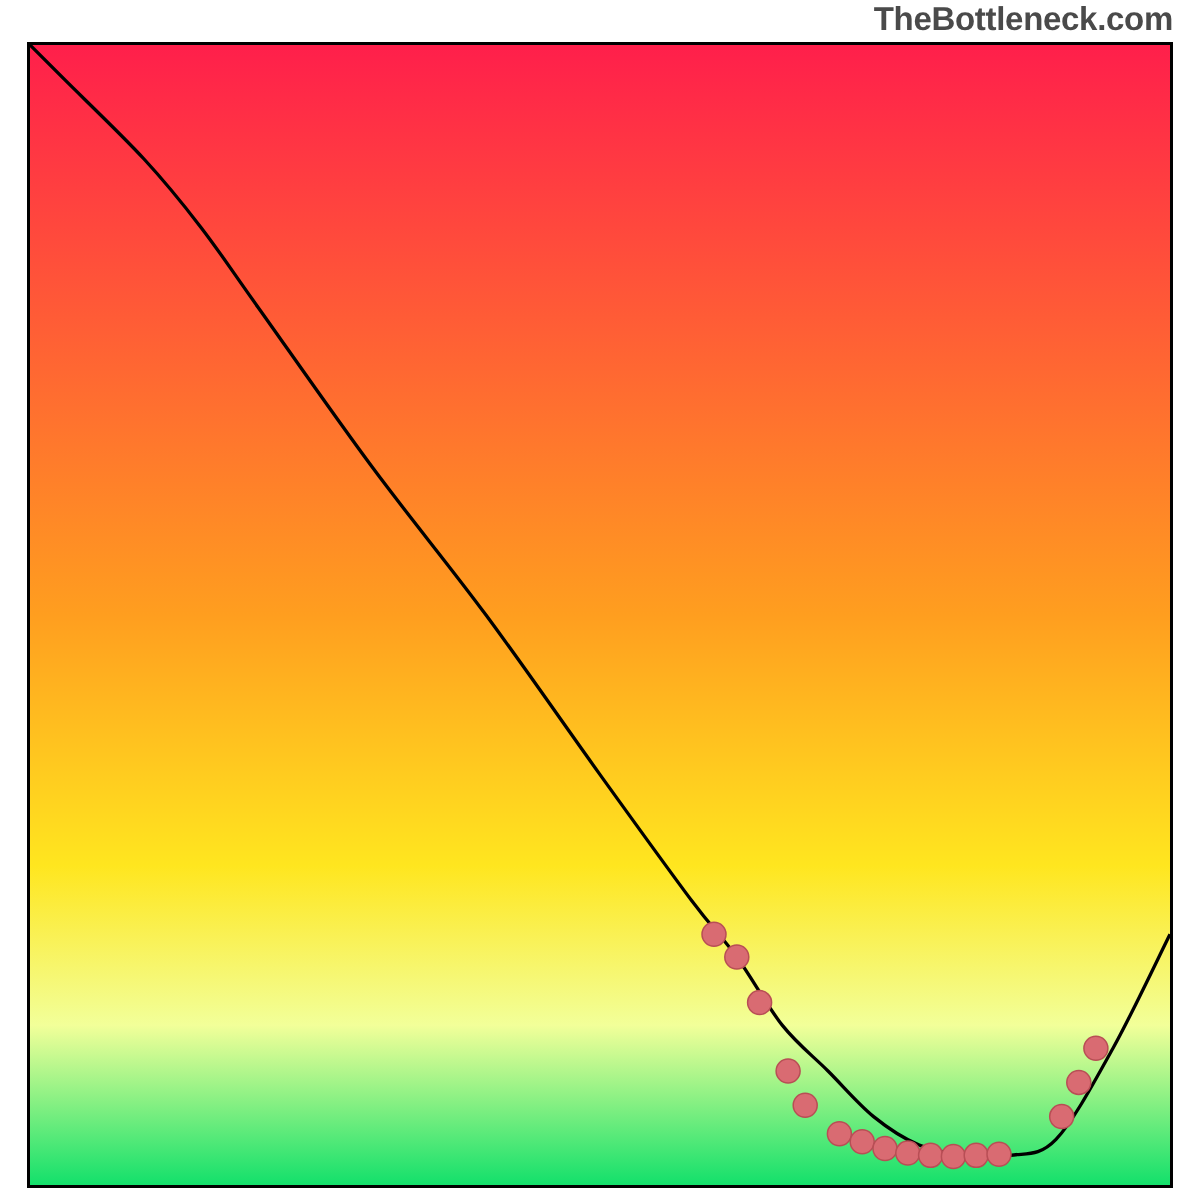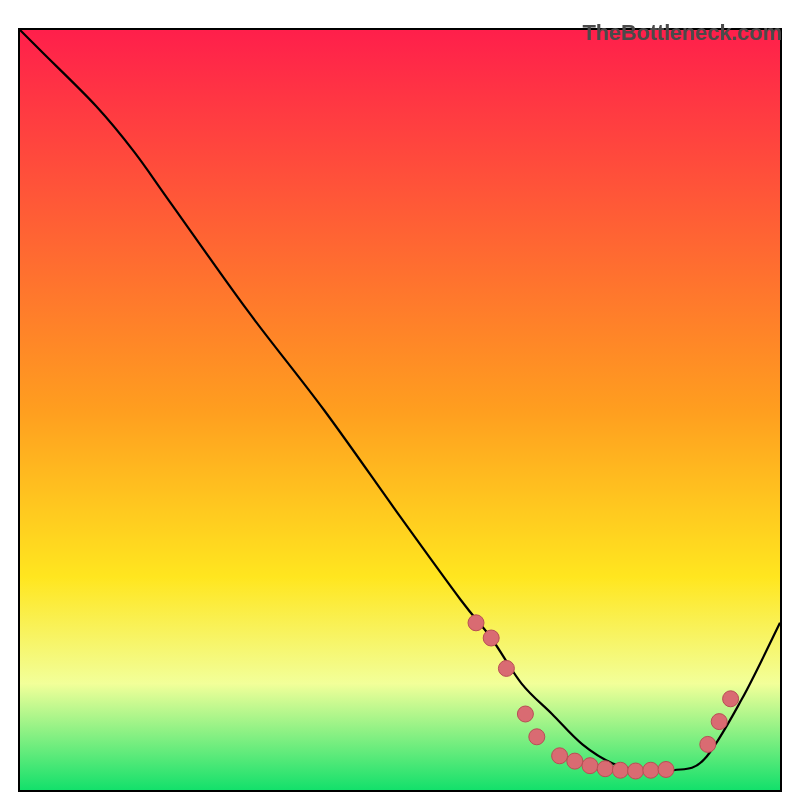--- a/index.html
+++ b/index.html
@@ -11,21 +11,21 @@
     background: #ffffff;
     font-family: Arial, Helvetica, sans-serif;
   }
   .frame {
     position: relative;
     width: 800px;
     height: 800px;
   }
   .watermark {
     position: absolute;
-    top: 20px;
+    top: 0;
     right: 18px;
     font-size: 22px;
     font-weight: 600;
     color: #4a4a4a;
     z-index: 10;
     letter-spacing: -0.2px;
   }
   .plot-area {
     position: absolute;
     left: 18px;

